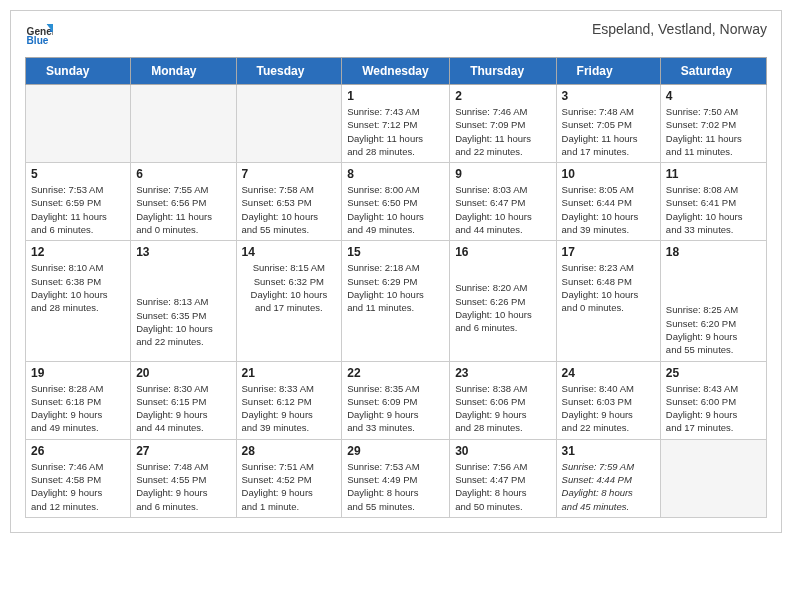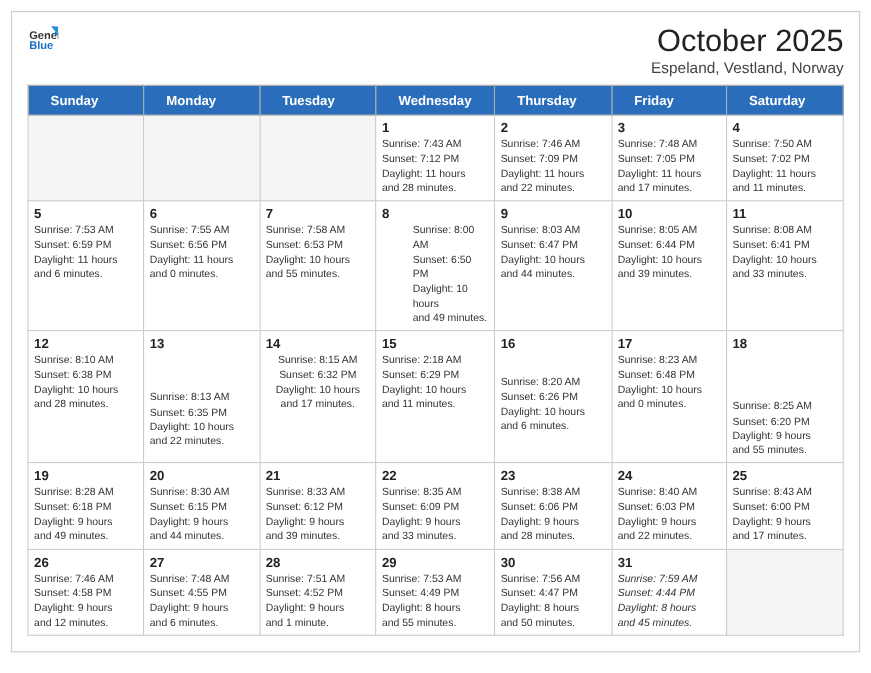--- a/index.html
+++ b/index.html
@@ -94,21 +94,20 @@
   <div class="header">
     <div class="logo">
       <svg class="logo-icon" viewBox="0 0 36 36">
         <text x="2" y="18" font-size="13" font-weight="bold" fill="#333">General</text>
         <text x="2" y="30" font-size="13" font-weight="bold" fill="#1a6fc4">Blue</text>
         <polygon points="28,4 36,14 32,14 32,4" fill="#1a6fc4"></polygon>
         <polygon points="28,4 36,4 36,14" fill="#2a8fd4"></polygon>
       </svg>
     </div>
     <div class="title-block">
-      <h1>October 2025</h1>
       <h2>Espeland, Vestland, Norway</h2>
     </div>
   </div>
 
   <table class="calendar">
     <thead>
       <tr>
         <th>Sunday</th>
         <th>Monday</th>
         <th>Tuesday</th>
@@ -169,21 +168,21 @@
           </td>
           <td>
             <div class="day-num">7</div>
             <div class="day-info" style="white-space: pre-line;">Sunrise: 7:58 AM
 Sunset: 6:53 PM
 Daylight: 10 hours
 and 55 minutes.</div>
           </td>
           <td>
             <div class="day-num">8</div>
-            <div class="day-info" style="white-space: pre-line; margin-left: 28px;">Sunrise: 8:00 AM
+            <div class="day-info" style="white-space: pre-line;">Sunrise: 8:00 AM
 Sunset: 6:50 PM
 Daylight: 10 hours
 and 49 minutes.</div>
           </td>
           <td>
             <div class="day-num">9</div>
             <div class="day-info" style="white-space: pre-line;">Sunrise: 8:03 AM
 Sunset: 6:47 PM
 Daylight: 10 hours
 and 44 minutes.</div>

